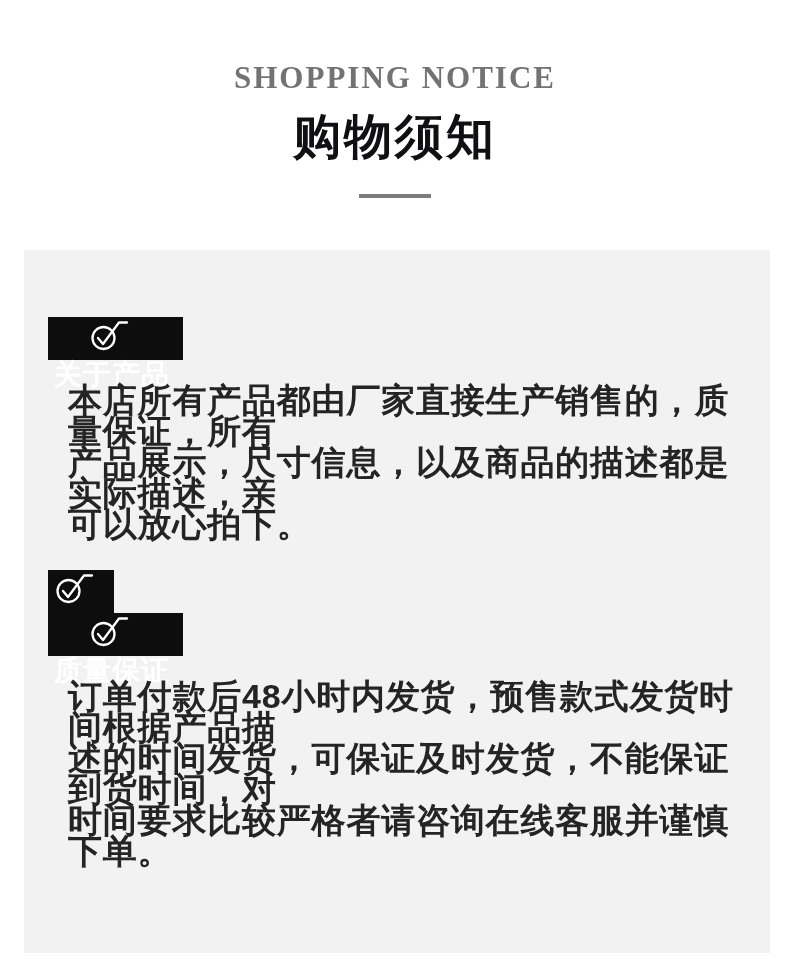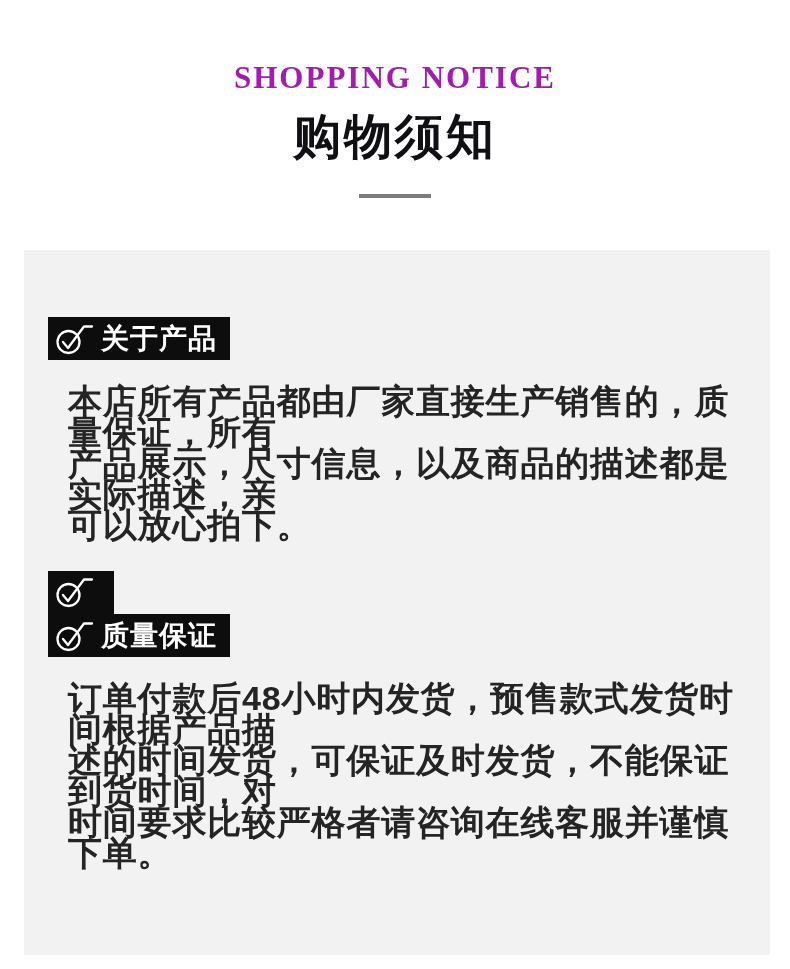--- a/index.html
+++ b/index.html
@@ -11,21 +11,21 @@
     font-family: "Liberation Sans", sans-serif;
     overflow: hidden;
   }
   .header { text-align: center; padding-top: 60px; }
   .title-en {
     margin: 0;
     font-family: "Liberation Serif", serif;
     font-weight: bold;
     font-size: 31px;
     letter-spacing: 2px;
-    color: #a21caf;
+    color: #737373;
     line-height: 36px;
   }
   .title-cn {
     margin: 12px 0 0 0;
     font-weight: bold;
     font-size: 48px;
     letter-spacing: 3px;
     color: #101014;
     line-height: 58px;
     font-family: "Liberation Sans", sans-serif;
@@ -43,20 +43,21 @@
     background: #f2f2f2;
     padding: 67px 24px 74px 24px;
   }
   .section-label {
     display: inline-flex;
     align-items: center;
     height: 43px;
     background: #0d0d0d;
     color: #ffffff;
     padding: 0 13px 0 6px;
+    flex-direction: column;
   }
   .section-label .label-text {
     font-size: 28px;
     font-weight: bold;
     letter-spacing: 1px;
     line-height: 43px;
   }
   .badge-icon { display: inline-block; margin-right: 5px; }
   .badge-icon svg { display: block; }
   .section-text {

